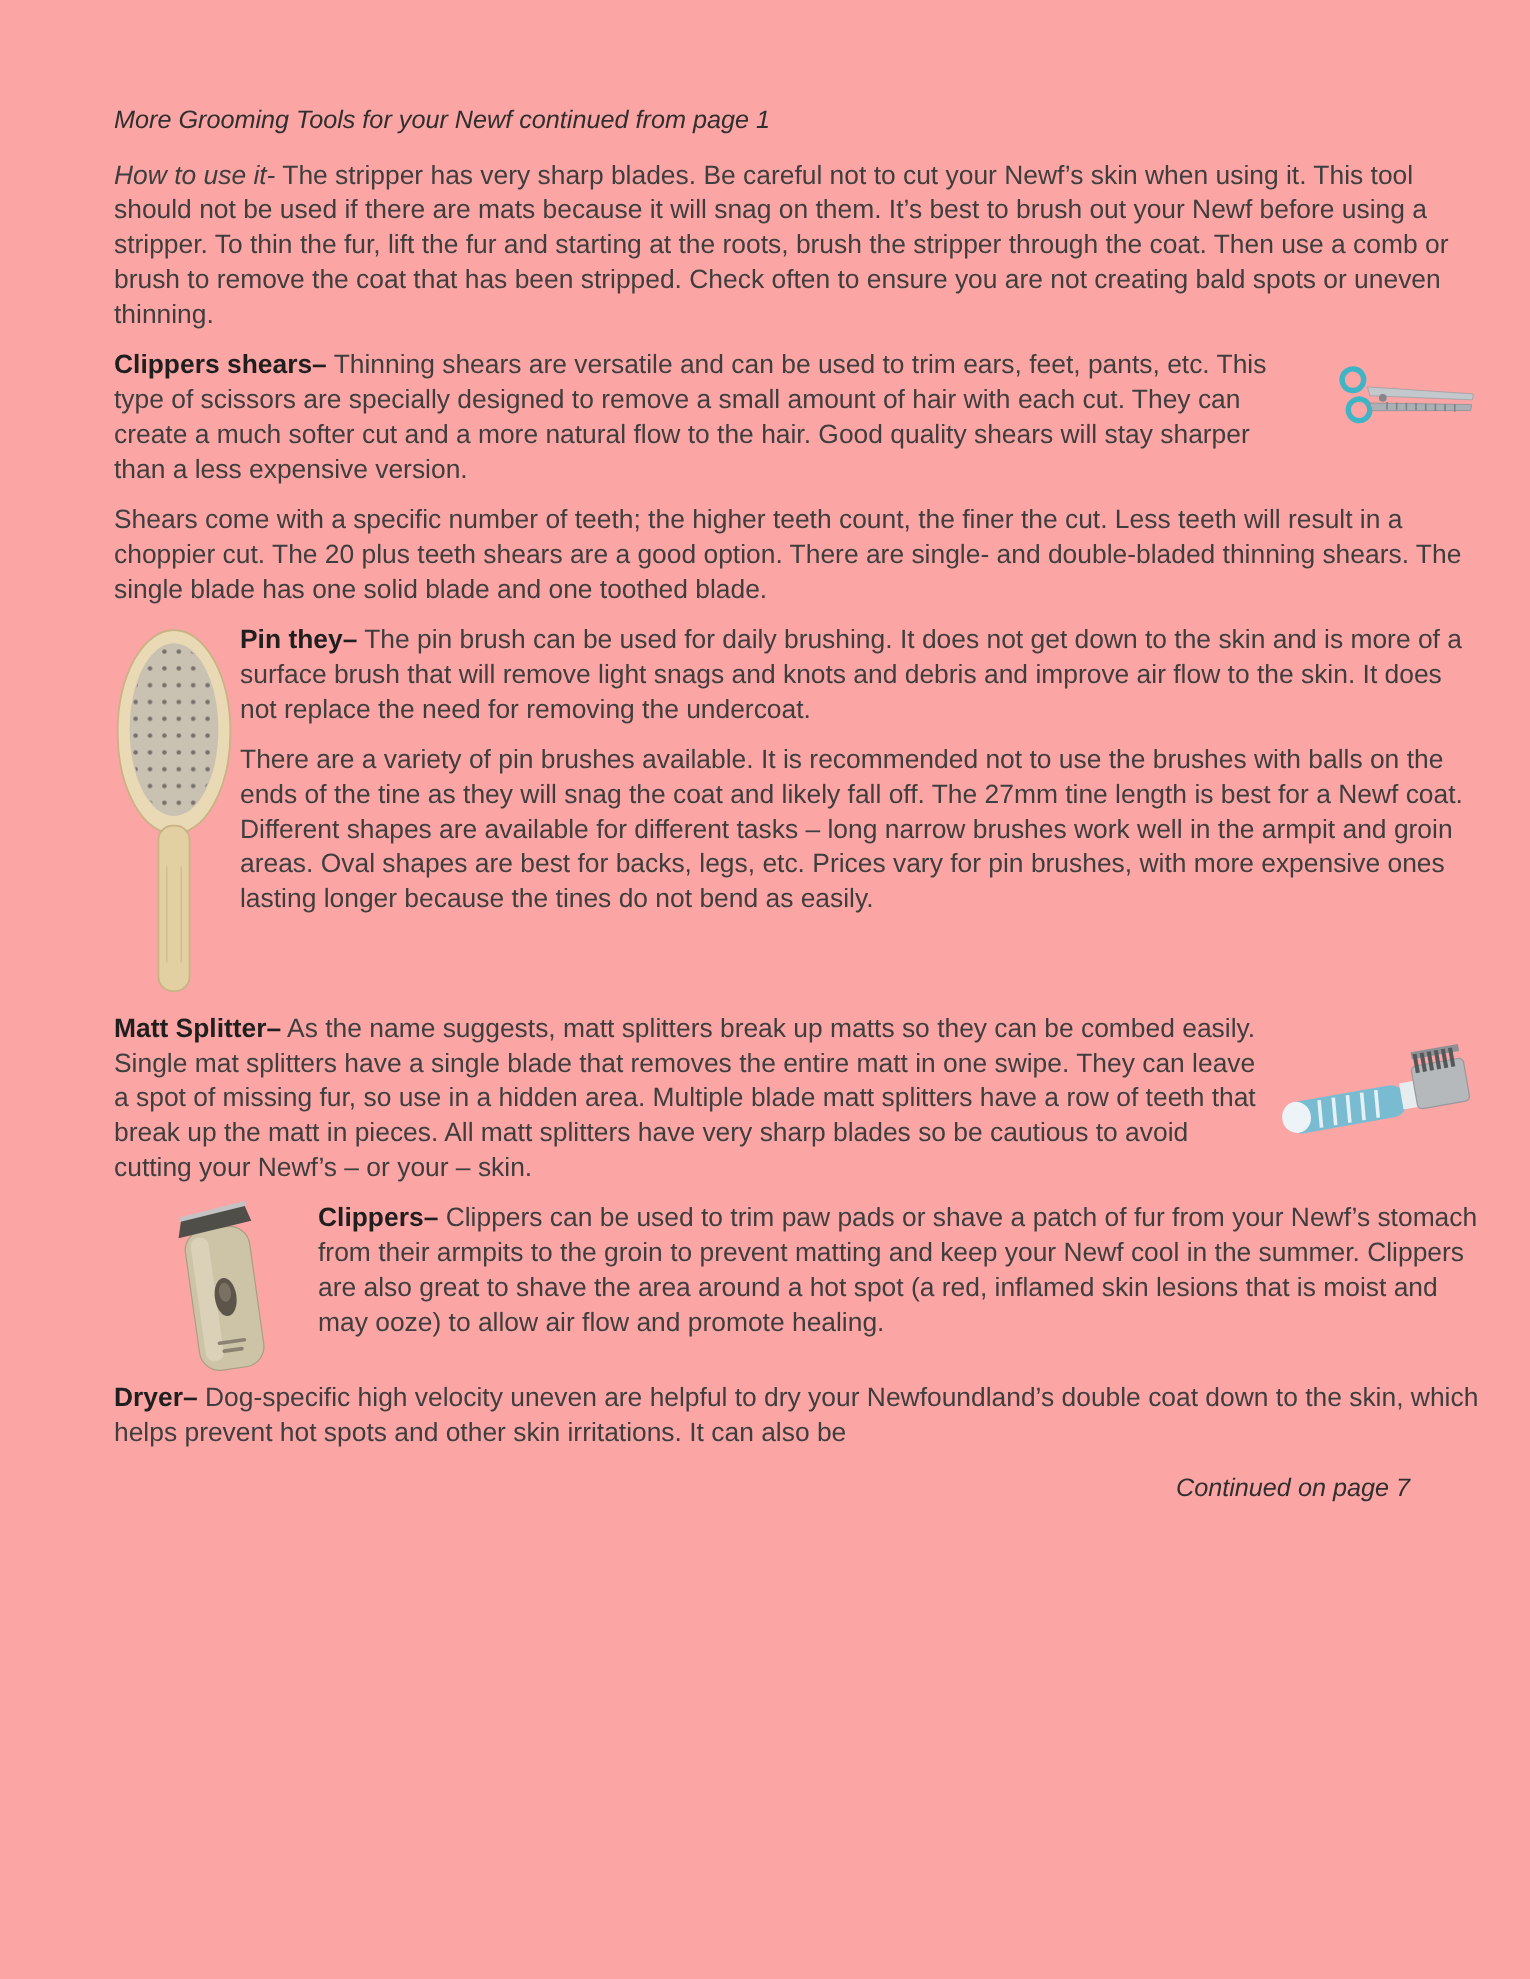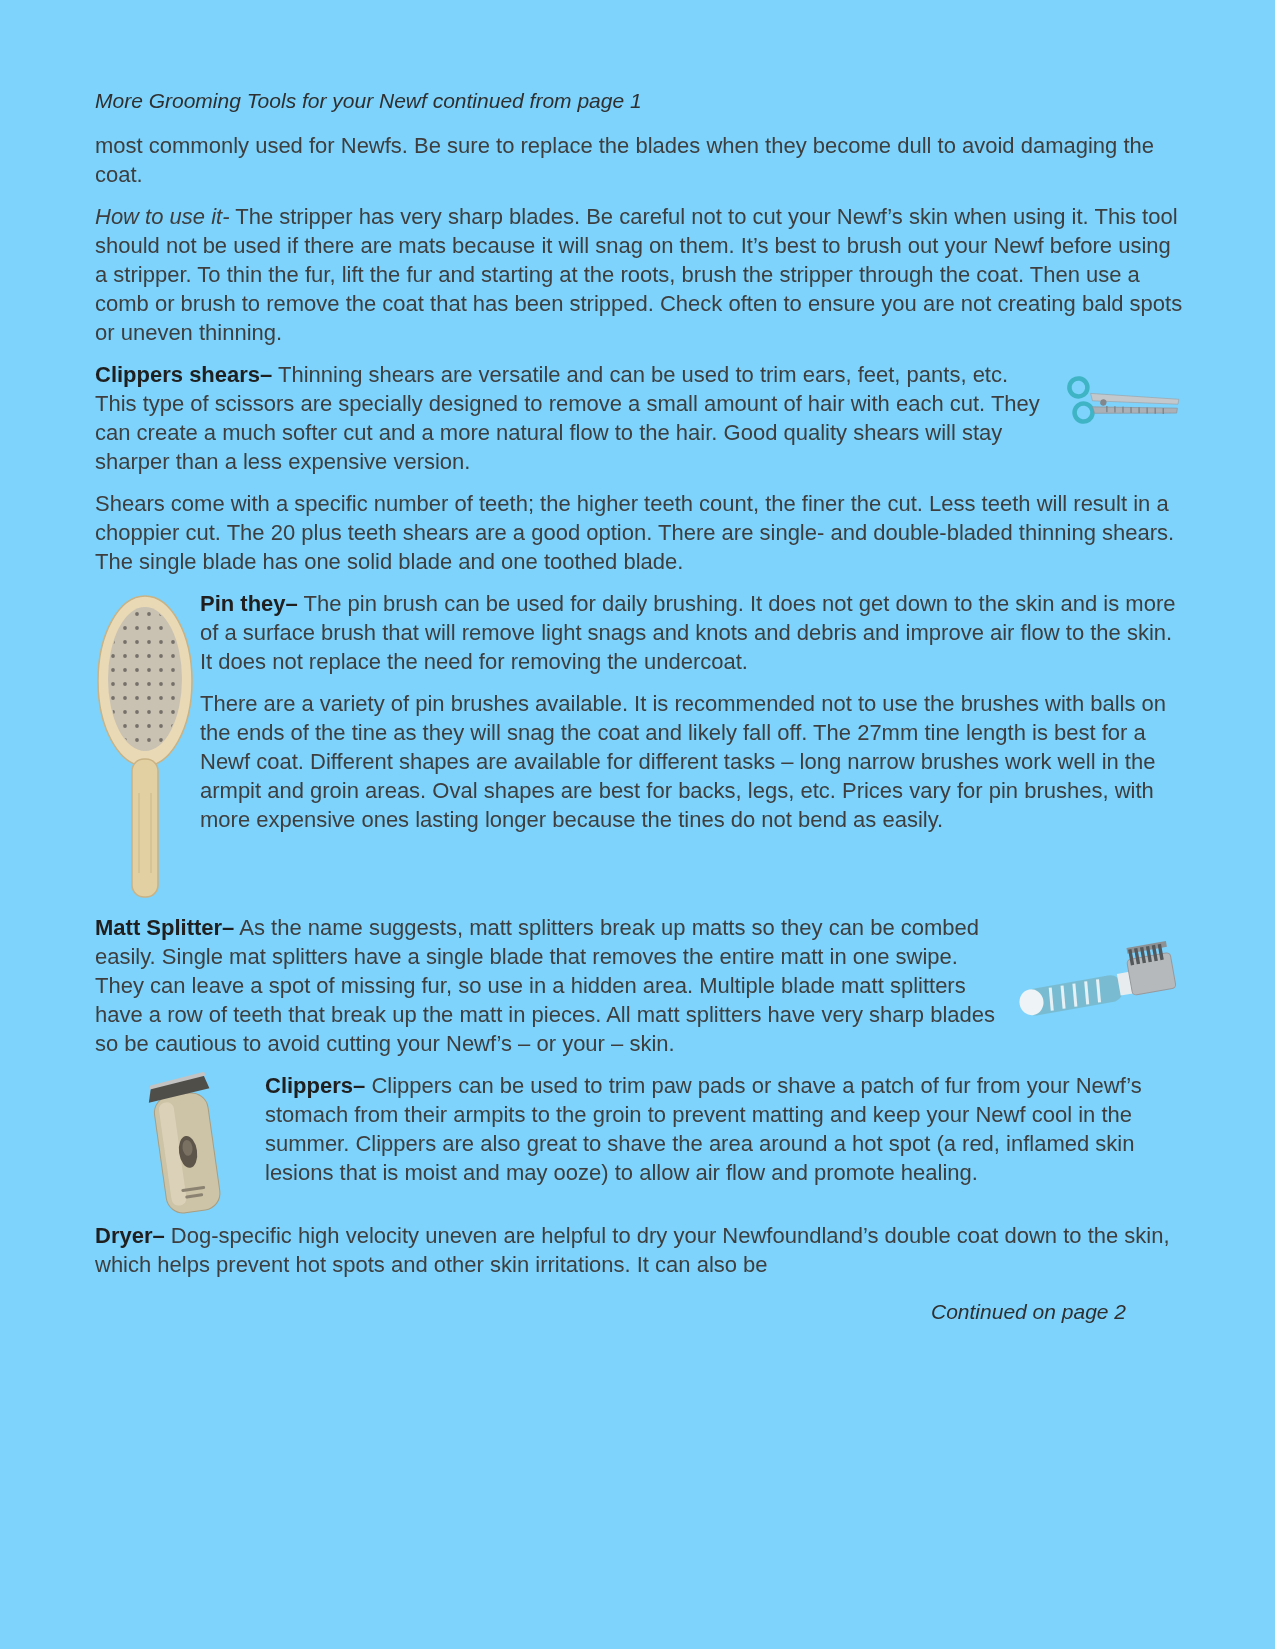--- a/index.html
+++ b/index.html
@@ -1,21 +1,21 @@
 <!DOCTYPE html>
 <html><head>
 <meta charset="utf-8">
 <style>
   html, body { margin: 0; padding: 0; background: #ffffff; }
   .page {
     width: 1275px;
     height: 1649px;
     box-sizing: border-box;
-    background: #7dd3fc;
-    padding: 86px 91px 0 95px;
+    background: #fca5a5;
+    padding: 86px 42px 0 95px;
     font-family: "Liberation Sans", "DejaVu Sans", sans-serif;
     font-size: 22px;
     line-height: 29px;
     color: #3e3e3e;
     position: relative;
     overflow: hidden;
   }
   .kicker {
     font-style: italic;
     font-size: 21px;
@@ -46,21 +46,20 @@
   }
   svg { display: block; }
 </style>
 </head>
 <body>
 
 <div class="page">
 
   <div class="kicker">More Grooming Tools for your Newf continued from page 1</div>
 
-  <p class="para"><span>most commonly used for Newfs. Be sure to replace the blades when they become dull to avoid damaging the coat.</span></p>
 
   <p class="para"><span class="italic">How to use it-</span><span> The stripper has very sharp blades. Be careful not to cut your Newf’s skin when using it. This tool should not be used if there are mats because it will snag on them. It’s best to brush out your Newf before using a stripper. To thin the fur, lift the fur and starting at the roots, brush the stripper through the coat. Then use a comb or brush to remove the coat that has been stripped. Check often to ensure you are not creating bald spots or uneven thinning.</span></p>
 
   <p class="para">
     <span class="img-right shears-float">
       <svg width="125" height="80" viewBox="0 0 125 80">
         <g transform="rotate(9 60 40)">
           <circle cx="17" cy="28" r="9" fill="none" stroke="#3fb4c4" stroke-width="4.5"></circle>
           <circle cx="26" cy="52" r="9" fill="none" stroke="#3fb4c4" stroke-width="4.5"></circle>
           <polygon points="30,32 118,24 118,29 33,39" fill="#c3c8cc" stroke="#9aa0a5" stroke-width="0.6"></polygon>
@@ -148,15 +147,15 @@
           <rect x="83" y="125" width="18" height="3" rx="1.5" fill="#8b8271"></rect>
         </g>
       </svg>
     </span>
     <p class="para indent-clip"><span class="bold">Clippers–</span><span> Clippers can be used to trim paw pads or shave a patch of fur from your Newf’s stomach from their armpits to the groin to prevent matting and keep your Newf cool in the summer. Clippers are also great to shave the area around a hot spot (a red, inflamed skin lesions that is moist and may ooze) to allow air flow and promote healing.</span></p>
   </div>
 
 
   <p class="para"><span class="bold">Dryer–</span><span> Dog-specific high velocity uneven are helpful to dry your Newfoundland’s double coat down to the skin, which helps prevent hot spots and other skin irritations. It can also be</span></p>
 
-  <div class="footer">Continued on page 2</div>
+  <div class="footer">Continued on page 7</div>
 
 </div>
 
 </body></html>

